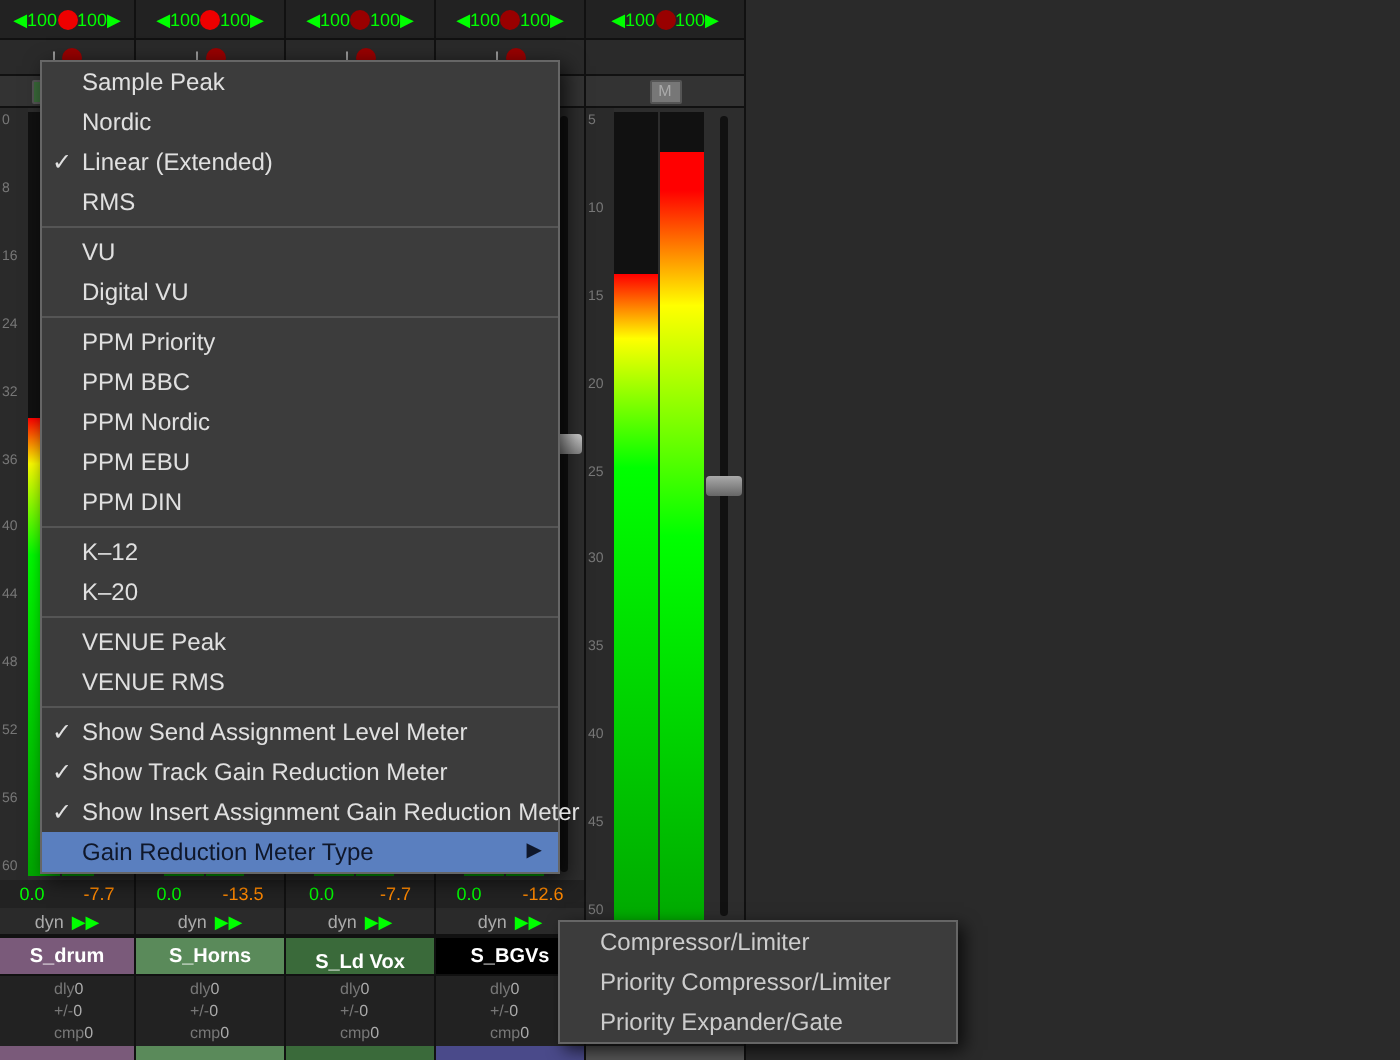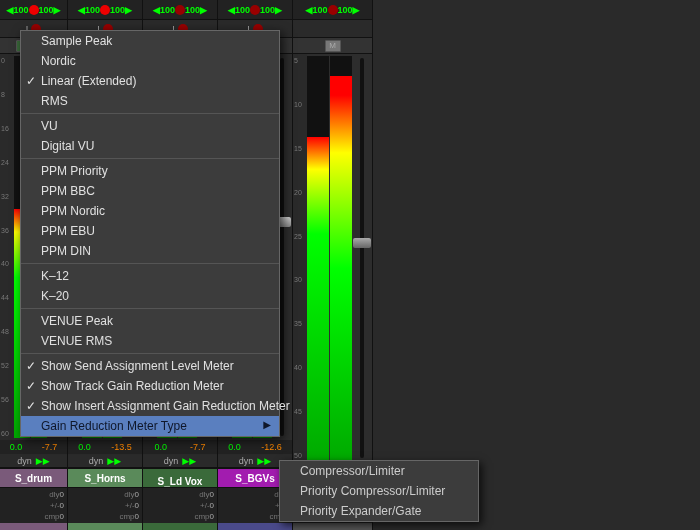--- a/index.html
+++ b/index.html
@@ -105,21 +105,21 @@
     .ch.st  { width: 80px; }
 
     .ch-header {
       height: 20px;
       background: #222;
       display: flex;
       align-items: center;
       justify-content: center;
       gap: 0;
       font-size: 9px;
-      font-weight: bold;
+      font-weight: normal;
       color: #0f0;
       border-bottom: 1px solid #111;
     }
 
     .rec-circle {
       width: 10px; height: 10px;
       background: #900;
       border-radius: 50%;
       display: inline-block;
     }
@@ -257,24 +257,25 @@
       border-bottom: 1px solid #111;
     }
 
     .ch-fields {
       background: #222;
       padding: 1px 3px;
     }
 
     .ch-field-row {
       display: flex;
-      justify-content: flex-end;
+      justify-content: flex-start;
       font-size: 8px;
       height: 11px;
       align-items: center;
+      margin-left: 24px;
     }
 
     .fl { color: #777; }
     .fv { color: #aaa; }
 
     .ch-color-bottom {
       height: 7px;
     }
     .ts-green { color: #0f0; }
 
@@ -547,21 +548,21 @@
         </div>
       </div>
       <div class="ch-level-display">
         <span>0.0</span>
         <span style="color:#f80">-12.6</span>
       </div>
       <div class="ch-dyn-label">
         <span>dyn</span>
         <span style="color:#0f0;margin-left:4px;">▶▶</span>
       </div>
-      <div class="ch-name-band" style="background:#a21caf;">
+      <div class="ch-name-band" style="background:#000000;">
         <span>S_BGVs</span>
       </div>
       <div class="ch-fields">
         <div class="ch-field-row">
             <span class="fl">dly</span>
             <span class="fv">0</span>
           </div>
         <div class="ch-field-row">
             <span class="fl">+/-</span>
             <span class="fv">0</span>

